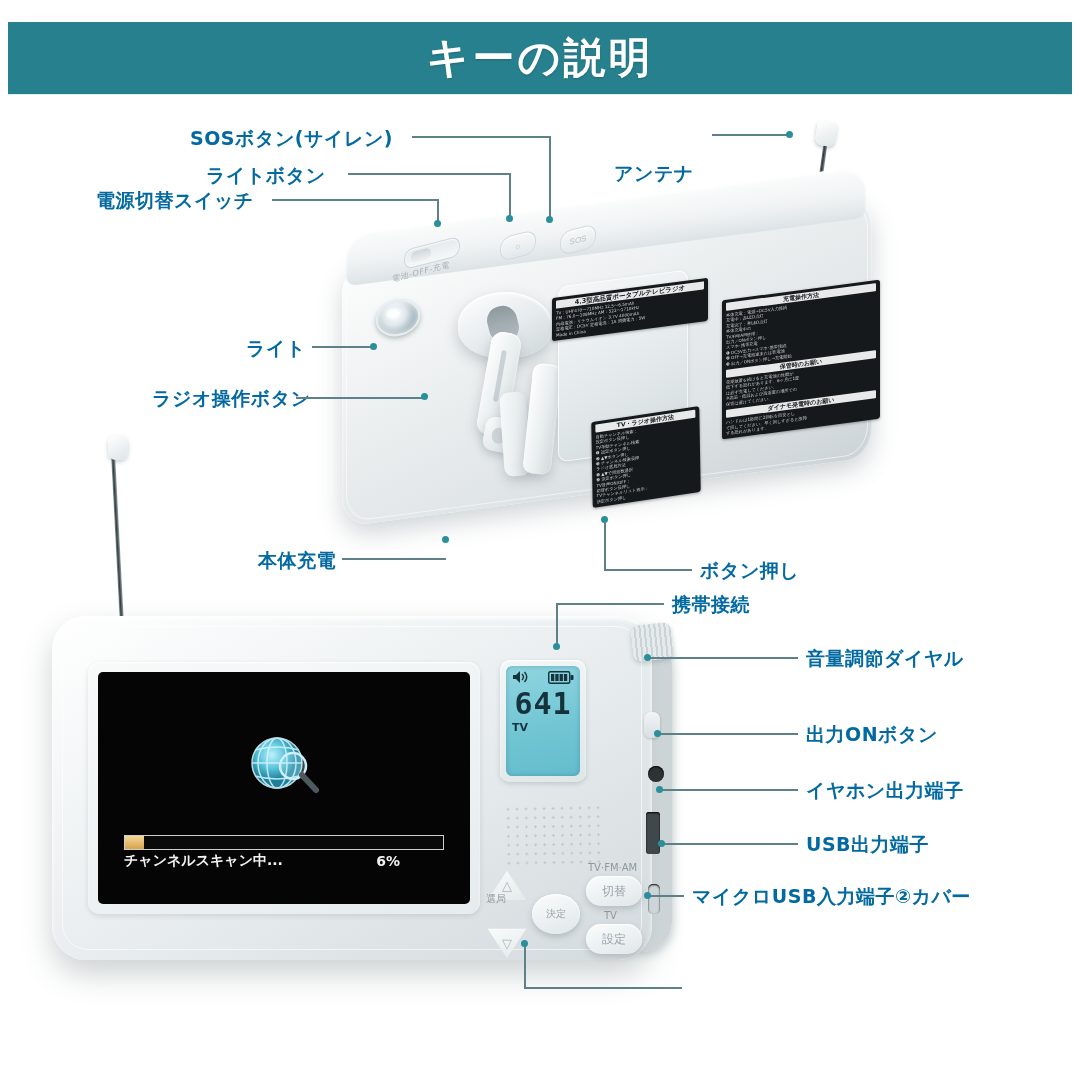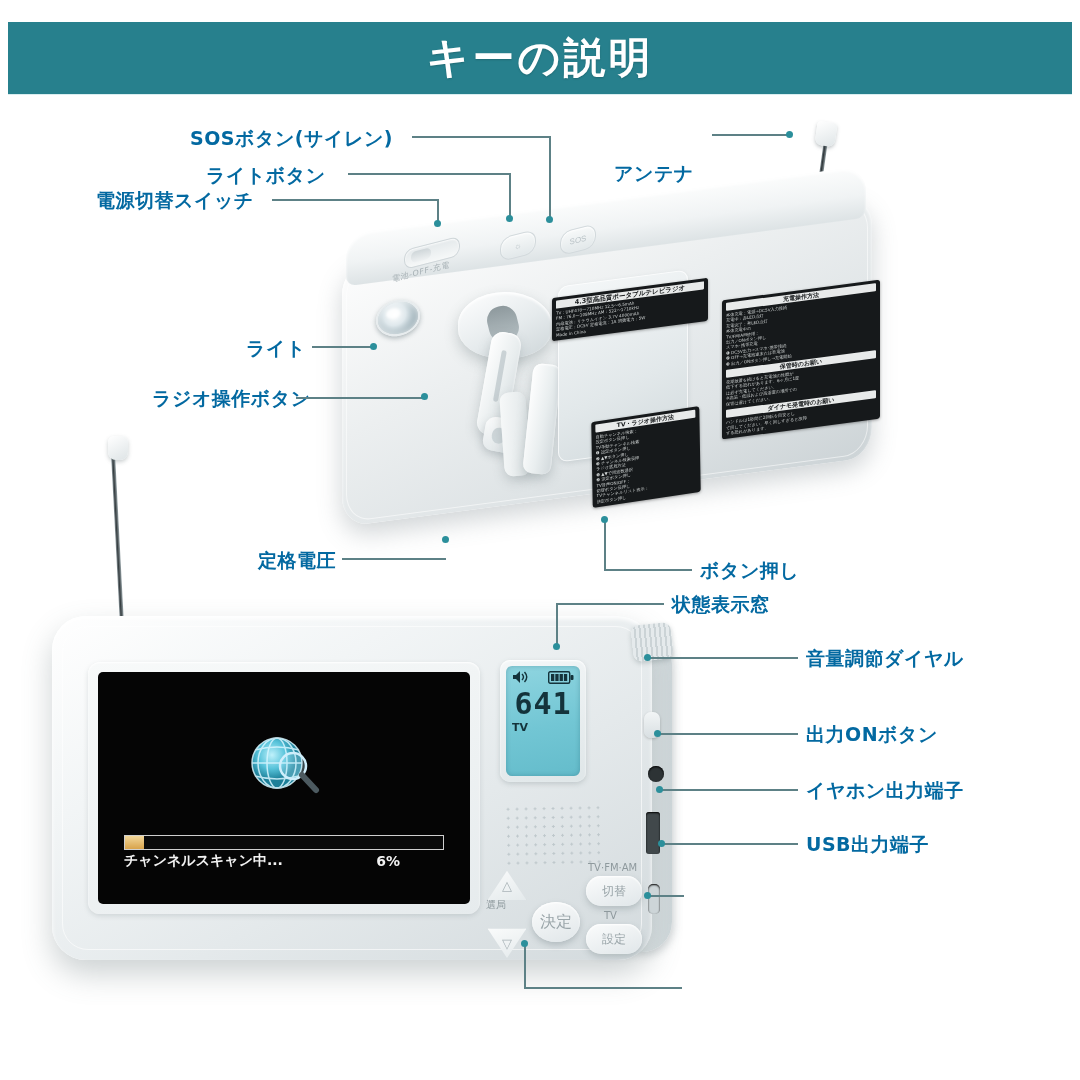--- a/index.html
+++ b/index.html
@@ -241,25 +241,25 @@
   .tri{
     position:absolute;width:42px;height:34px;
     background:linear-gradient(160deg,#fbfcfc,#e3e9eb);
     box-shadow:0 2px 4px rgba(100,115,120,.3), inset 0 1px 2px #fff;
     display:flex;align-items:center;justify-content:center;
     color:#aab4b8;font-size:13px;
   }
   .tri.up{left:4px;top:0;clip-path:polygon(50% 8%,96% 94%,4% 94%);border-radius:7px;}
   .tri.dn{left:4px;top:58px;clip-path:polygon(4% 8%,96% 8%,50% 94%);border-radius:7px;}
   .okbtn{
-    position:absolute;left:50px;top:34px;width:48px;height:40px;border-radius:50%;
+    position:absolute;left:50px;top:26px;width:48px;height:40px;border-radius:50%;
     background:linear-gradient(160deg,#fbfcfc,#e0e6e9);
     box-shadow:0 3px 6px rgba(100,115,120,.33), inset 0 1px 2px #fff;
     display:flex;align-items:center;justify-content:center;
-    font-size:16px;color:#9aa5a9;font-family:"DejaVu Sans",sans-serif;
+    font-size:10px;color:#9aa5a9;font-family:"DejaVu Sans",sans-serif;
   }
   .sidebtn{
     position:absolute;width:56px;height:30px;border-radius:15px;
     background:linear-gradient(160deg,#fbfcfc,#e0e6e9);
     box-shadow:0 3px 6px rgba(100,115,120,.3), inset 0 1px 2px #fff;
     display:flex;align-items:center;justify-content:center;
     font-size:12px;color:#9aa5a9;font-family:"DejaVu Sans",sans-serif;
   }
   .sidebtn.b1{left:104px;top:8px;}
   .sidebtn.b2{left:104px;top:56px;}
@@ -458,21 +458,21 @@
         <div class="lcd-digits">641</div>
         <div class="lcd-mode">TV</div>
       </div>
     </div>
 
     <div class="grille"></div>
 
     <div class="ctrl">
       <div class="tri up">△</div>
       <div class="tri dn">▽</div>
-      <div class="ctxt" style="left:4px;top:30px;">選局</div>
+      <div class="ctxt" style="left:4px;top:24px;">選局</div>
       <div class="okbtn">決定</div>
       <div class="ctxt" style="left:106px;top:-6px;">TV·FM·AM</div>
       <div class="sidebtn b1">切替</div>
       <div class="ctxt" style="left:122px;top:42px;">TV</div>
       <div class="sidebtn b2">設定</div>
     </div>
 
     <div class="dial"></div>
     <div class="onbtn"></div>
     <div class="port jack"></div>
@@ -500,50 +500,51 @@
   <div class="dot" style="left:786px;top:131px;"></div>
 
   <div class="lbl" style="left:246px;top:336px;">ライト</div>
   <div class="ld ldh" style="left:312px;top:346px;width:62px;"></div>
   <div class="dot" style="left:370px;top:343px;"></div>
 
   <div class="lbl" style="left:152px;top:386px;">ラジオ操作ボタン</div>
   <div class="ld ldh" style="left:296px;top:397px;width:130px;"></div>
   <div class="dot" style="left:421px;top:393px;"></div>
 
-  <div class="lbl" style="left:258px;top:548px;">定格電圧</div>
+  <div class="lbl" style="left:258px;top:548px;">本体充電</div>
   <div class="ld ldh" style="left:342px;top:558px;width:104px;"></div>
   <div class="dot" style="left:442px;top:536px;"></div>
 
   <div class="lbl" style="left:700px;top:558px;">ボタン押し</div>
   <div class="ld ldh" style="left:604px;top:569px;width:88px;"></div>
   <div class="ld ldv" style="left:604px;top:520px;height:49px;"></div>
   <div class="dot" style="left:601px;top:516px;"></div>
 
-  <div class="lbl" style="left:672px;top:592px;">状態表示窓</div>
+  <div class="lbl" style="left:672px;top:592px;">携帯接続</div>
   <div class="ld ldh" style="left:556px;top:603px;width:108px;"></div>
   <div class="ld ldv" style="left:556px;top:603px;height:44px;"></div>
   <div class="dot" style="left:553px;top:643px;"></div>
 
   <div class="lbl" style="left:806px;top:646px;">音量調節ダイヤル</div>
   <div class="ld ldh" style="left:648px;top:657px;width:150px;"></div>
   <div class="dot" style="left:644px;top:654px;"></div>
 
   <div class="lbl" style="left:806px;top:722px;text-align:center;">出力ONボタン</div>
   <div class="ld ldh" style="left:658px;top:733px;width:140px;"></div>
   <div class="dot" style="left:654px;top:730px;"></div>
 
   <div class="lbl" style="left:806px;top:778px;">イヤホン出力端子</div>
   <div class="ld ldh" style="left:660px;top:789px;width:138px;"></div>
   <div class="dot" style="left:656px;top:786px;"></div>
 
   <div class="lbl" style="left:806px;top:832px;">USB出力端子</div>
   <div class="ld ldh" style="left:662px;top:843px;width:136px;"></div>
   <div class="dot" style="left:658px;top:840px;"></div>
 
+  <div class="lbl" style="left:692px;top:884px;">マイクロUSB入力端子②カバー</div>
   <div class="ld ldh" style="left:648px;top:895px;width:36px;"></div>
   <div class="dot" style="left:644px;top:892px;"></div>
 
   <div class="ld ldh" style="left:524px;top:987px;width:158px;"></div>
   <div class="ld ldv" style="left:524px;top:944px;height:43px;"></div>
   <div class="dot" style="left:521px;top:940px;"></div>
 
 </div>
 
 </body></html>

